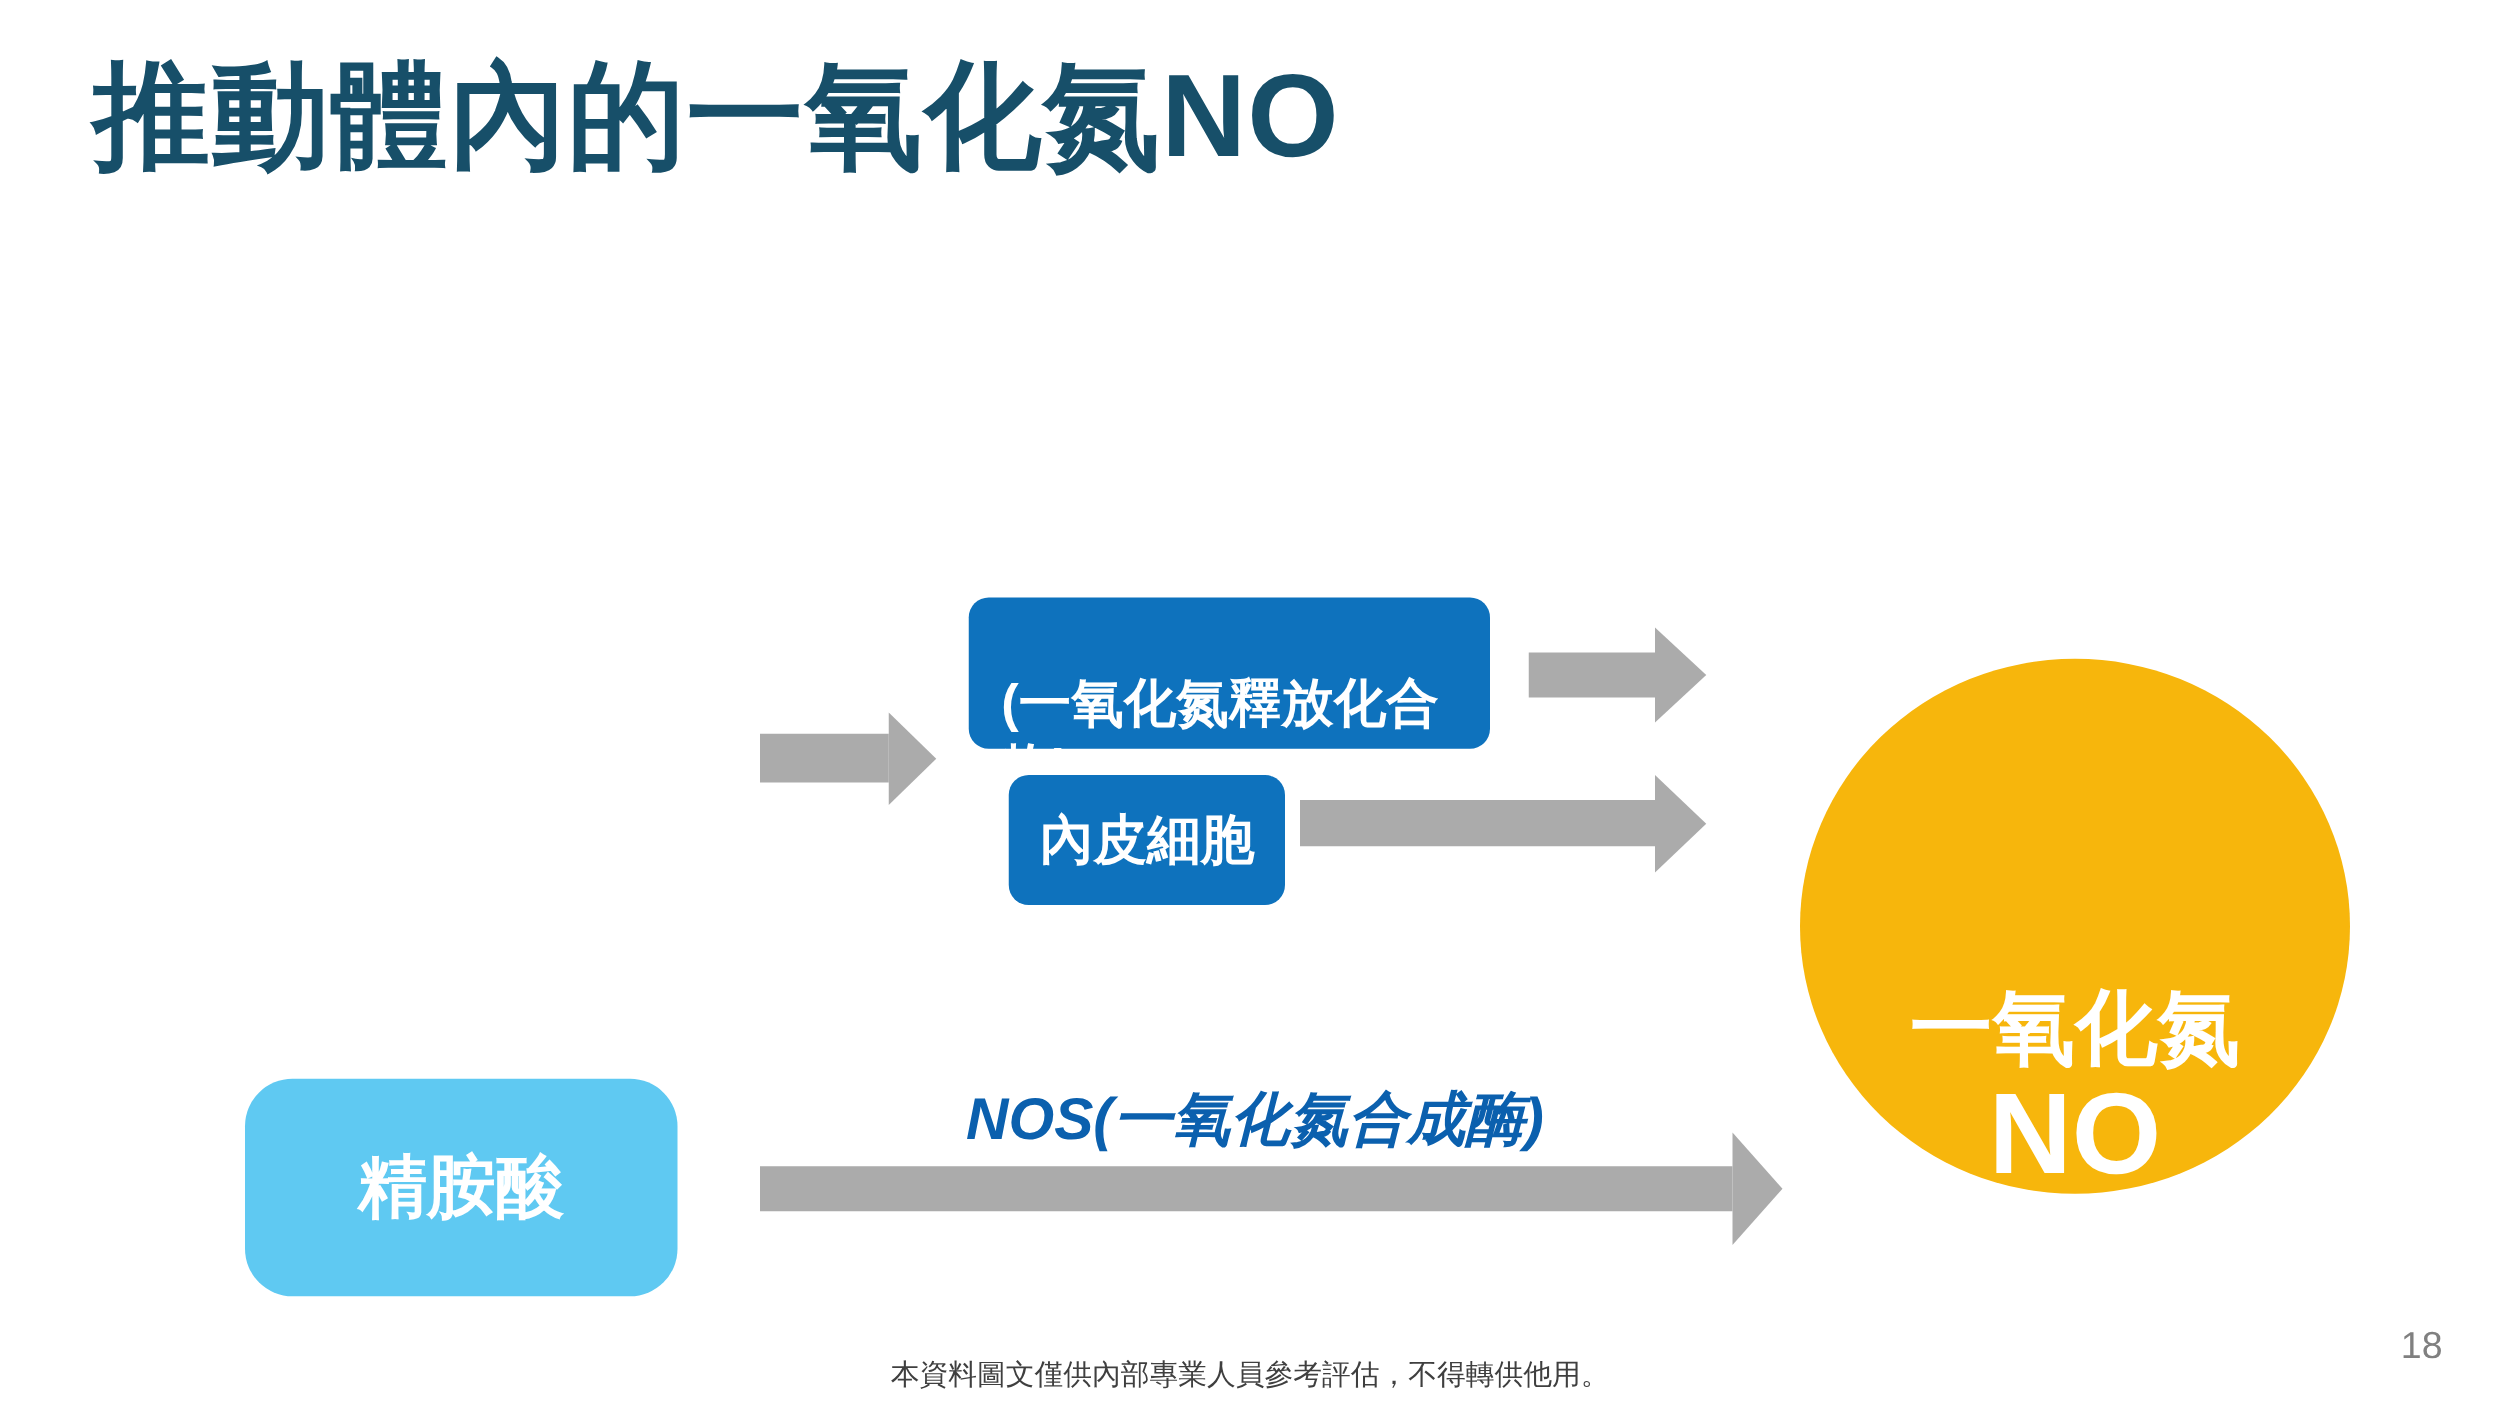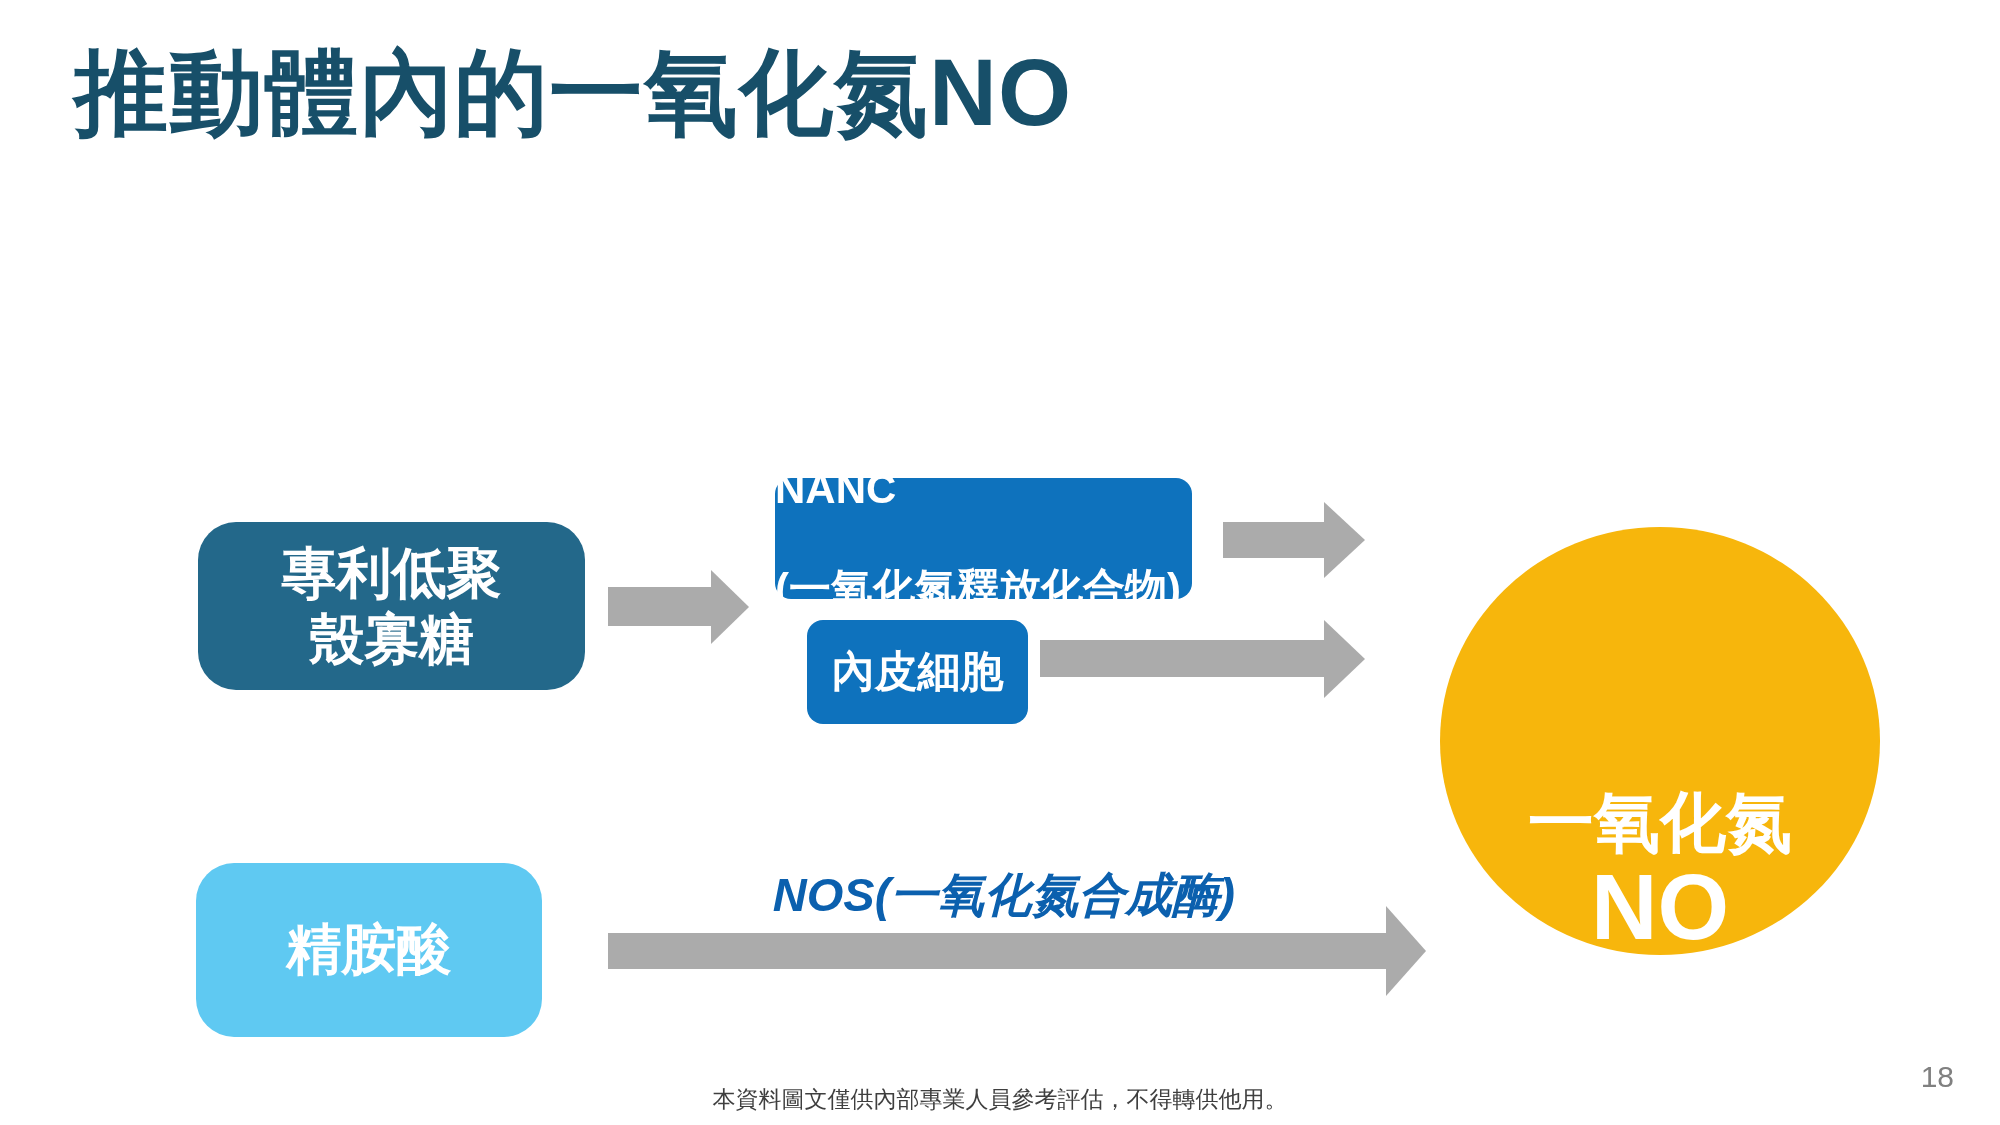--- a/index.html
+++ b/index.html
@@ -23,21 +23,21 @@
     justify-content:center; color:#fff; font-weight:800;
   }
   .patent-box {
     left:198px; top:522px; width:387px; height:168px;
     background:var(--dark_box,#23688A); border-radius:38px;
     align-items:center; font-size:55px; line-height:66px; text-align:center;
   }
   .nanc-box {
     left:775px; top:478px; width:417px; height:121px;
     background:var(--blue_box,#0E72BD); border-radius:16px;
-    align-items:flex-start; box-sizing:border-box;
+    align-items:flex-start; padding-left:26px; box-sizing:border-box;
     font-size:42px; line-height:52px;gap:48px;
   }
   .endo-box {
     left:807px; top:620px; width:221px; height:104px;
     background:var(--blue_box,#0E72BD); border-radius:16px;
     align-items:center; font-size:43px;
   }
   .arginine-box {
     left:196px; top:863px; width:346px; height:174px;
     background:var(--light_blue_box,#5FC9F2); border-radius:38px;
@@ -88,24 +88,20 @@
   }
 </style>
 </head>
 <body>
 
 <div class="slide">
 
   <div class="title">推動體內的一氧化氮NO</div>
 
 
-  <div class="box patent-box">
-    <div>專利低聚</div>
-    <div>殼寡糖</div>
-  </div>
 
   <div class="box nanc-box">
     <div>NANC</div>
     <div>(一氧化氮釋放化合物)</div>
   </div>
 
   <div class="box endo-box">
     <div>內皮細胞</div>
   </div>
 

